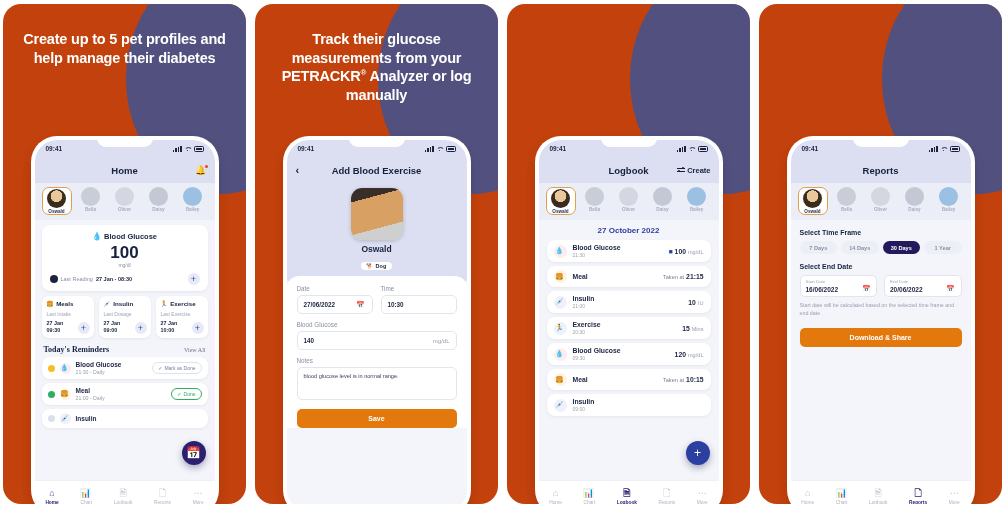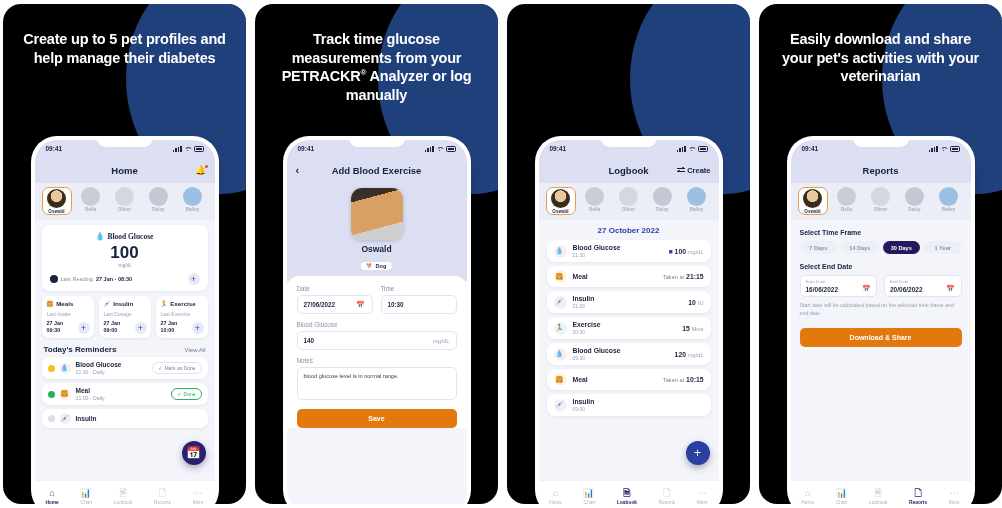--- a/index.html
+++ b/index.html
@@ -5,21 +5,21 @@
   * { box-sizing: border-box; margin: 0; padding: 0; }
   body {
     width: 1002px; height: 508px;
     background: #ffffff;
     font-family: "Liberation Sans", sans-serif;
     overflow: hidden;
   }
   .screens { display: flex; gap: 9px; padding: 4px 3px; }
   .panel {
     width: 243px; height: 500px;
-    background: #000000;
+    background: #c2410c;
     border-radius: 18px;
     position: relative;
     overflow: hidden;
     flex: none;
   }
   .panel .blob {
     position: absolute; right: -70px; top: -40px;
     width: 190px; height: 230px;
     background: #2b56a6; border-radius: 50%;
     opacity: .75;
@@ -103,41 +103,41 @@
   .pet.sel .nm { color:#2b2f45; }
   .pet.c1 .av{background:#c9cdd8}.pet.c2 .av{background:#d4d7e1}
   .pet.c3 .av{background:#c4c8d4}.pet.c4 .av{background:#9cc0e2}
 
   .card {
     background:#fff; border-radius:8px; margin:5px 7px;
     box-shadow:0 1px 3px rgba(30,45,90,.08);
   }
 
   .bg-card { padding:7px 8px 6px; text-align:center; }
-  .bg-card .hd { font-size:7.5px;font-weight:bold;color:#1b2340;font-family:Liberation Serif, serif; }
+  .bg-card .hd { font-size:7.5px;font-weight:bold;color:#1b2340; }
   .bg-card .drop { color:#e8452c; font-size:8px; }
   .bg-val { font-size:17px;font-weight:bold;color:#16213f;line-height:1.05;margin-top:3px; }
   .bg-unit { font-size:5px;color:#8a90a4; }
   .bg-foot { display:flex;align-items:center;gap:3px;margin-top:5px;border-top:0; }
   .bg-foot .lr { font-size:5.5px;color:#8a90a4; }
   .bg-foot .dt { font-size:5.5px;color:#1b2340;font-weight:bold; }
   .clock { width:8px;height:8px;border-radius:50%;background:#1b2340;flex:none; }
   .plus {
     width:12px;height:12px;border-radius:50%;background:#e7eaf6;color:#2f4fa8;
     font-size:9px;display:flex;align-items:center;justify-content:center;margin-left:auto;flex:none;
   }
 
   .mini-row { display:flex; gap:5px; margin:0 7px; }
   .mini { flex:1; background:#fff;border-radius:7px;padding:4px 4px 4px 5px;box-shadow:0 1px 3px rgba(30,45,90,.08); }
   .mini .mh { display:flex;align-items:center;gap:2px;font-size:6.2px;font-weight:bold;color:#1b2340; }
   .mini .ml { font-size:5px;color:#a0a5b6;margin:3px 0 3px; }
   .mini .mb { display:flex;align-items:flex-end;justify-content:space-between; }
   .mini .md { font-size:5.4px;font-weight:bold;color:#1b2340;line-height:1.35; }
 
-  .rem-head { display:flex;align-items:center;justify-content:space-between;margin:7px 9px 3px; }
+  .rem-head { display:flex;align-items:center;justify-content:space-between;margin:7px 9px 3px;font-family:Liberation Serif, serif; }
   .rem-head .t { font-size:8px;font-weight:bold;color:#16213f; }
   .rem-head .v { font-size:6px;color:#5d6party; color:#6a7governor; color:#6b7punkt; color:#6d7590; }
   .rem {
     background:#fff;border-radius:8px;margin:0 7px 4px;padding:4px 6px;
     display:flex;align-items:center;gap:5px;box-shadow:0 1px 3px rgba(30,45,90,.07);
   }
   .rem .dot { width:7px;height:7px;border-radius:50%;flex:none; }
   .rem .ic { width:11px;height:11px;border-radius:50%;display:flex;align-items:center;justify-content:center;font-size:7px;flex:none; }
   .rem .tx .n { font-size:6.5px;font-weight:bold;color:#1b2340; }
   .rem .tx .s { font-size:5.2px;color:#9aa0b2;margin-top:1px; }
@@ -392,21 +392,21 @@
             <div class="tl">More</div>
           </div>
         </div>
       </div>
     </div>
   </div>
 
   <div class="panel p2">
     <div class="blob"></div>
     <div class="headline">
-      <span>Track time glucose measurements from your PETRACKR</span><sup>®</sup><span> Analyzer or log manually</span>
+      <span>Track their glucose measurements from your PETRACKR</span><sup>®</sup><span> Analyzer or log manually</span>
     </div>
     <div class="phone">
       <div class="statusbar">
         <div class="notch"></div>
         <div class="time">09:41</div>
         <div class="sb-icons">
           <span class="bars">
               <i></i>
               <i></i>
               <i></i>
@@ -619,21 +619,20 @@
             <div class="ti">⋯</div>
             <div class="tl">More</div>
           </div>
         </div>
       </div>
     </div>
   </div>
 
   <div class="panel p4">
     <div class="blob"></div>
-    <div class="headline">Easily download and share your pet's activities with your veterinarian</div>
     <div class="phone">
       <div class="statusbar">
         <div class="notch"></div>
         <div class="time">09:41</div>
         <div class="sb-icons">
           <span class="bars">
               <i></i>
               <i></i>
               <i></i>
               <i></i>

